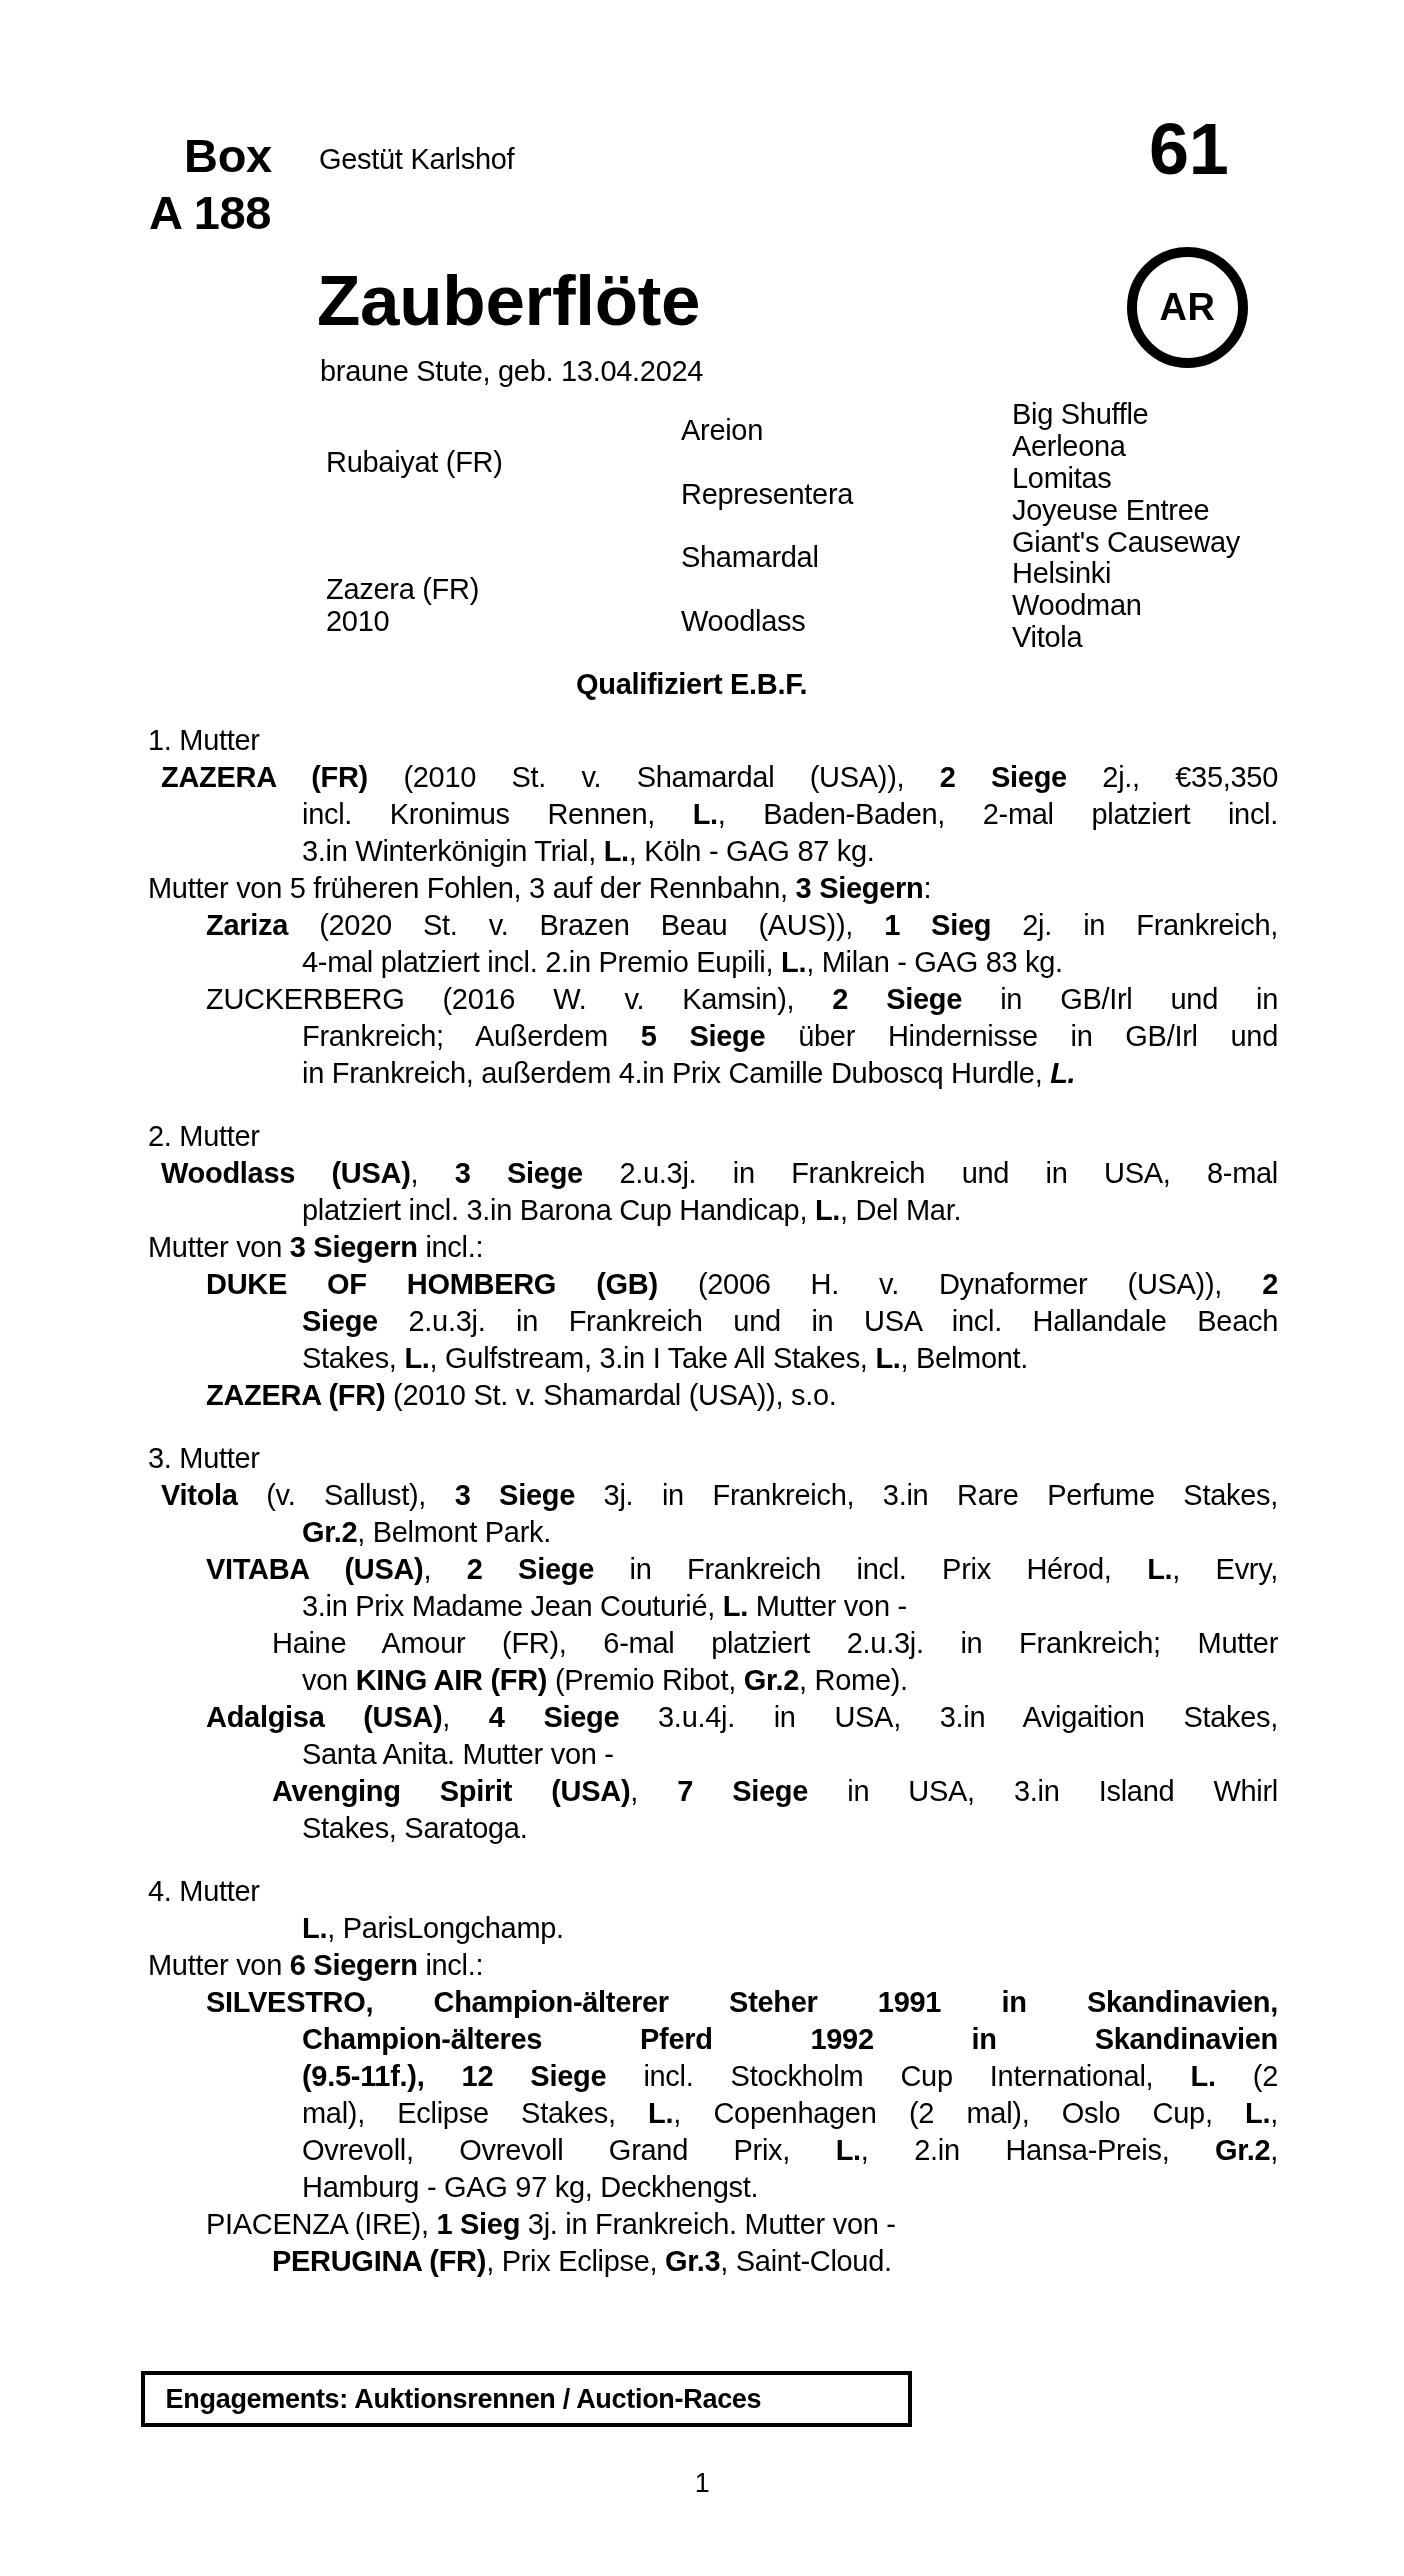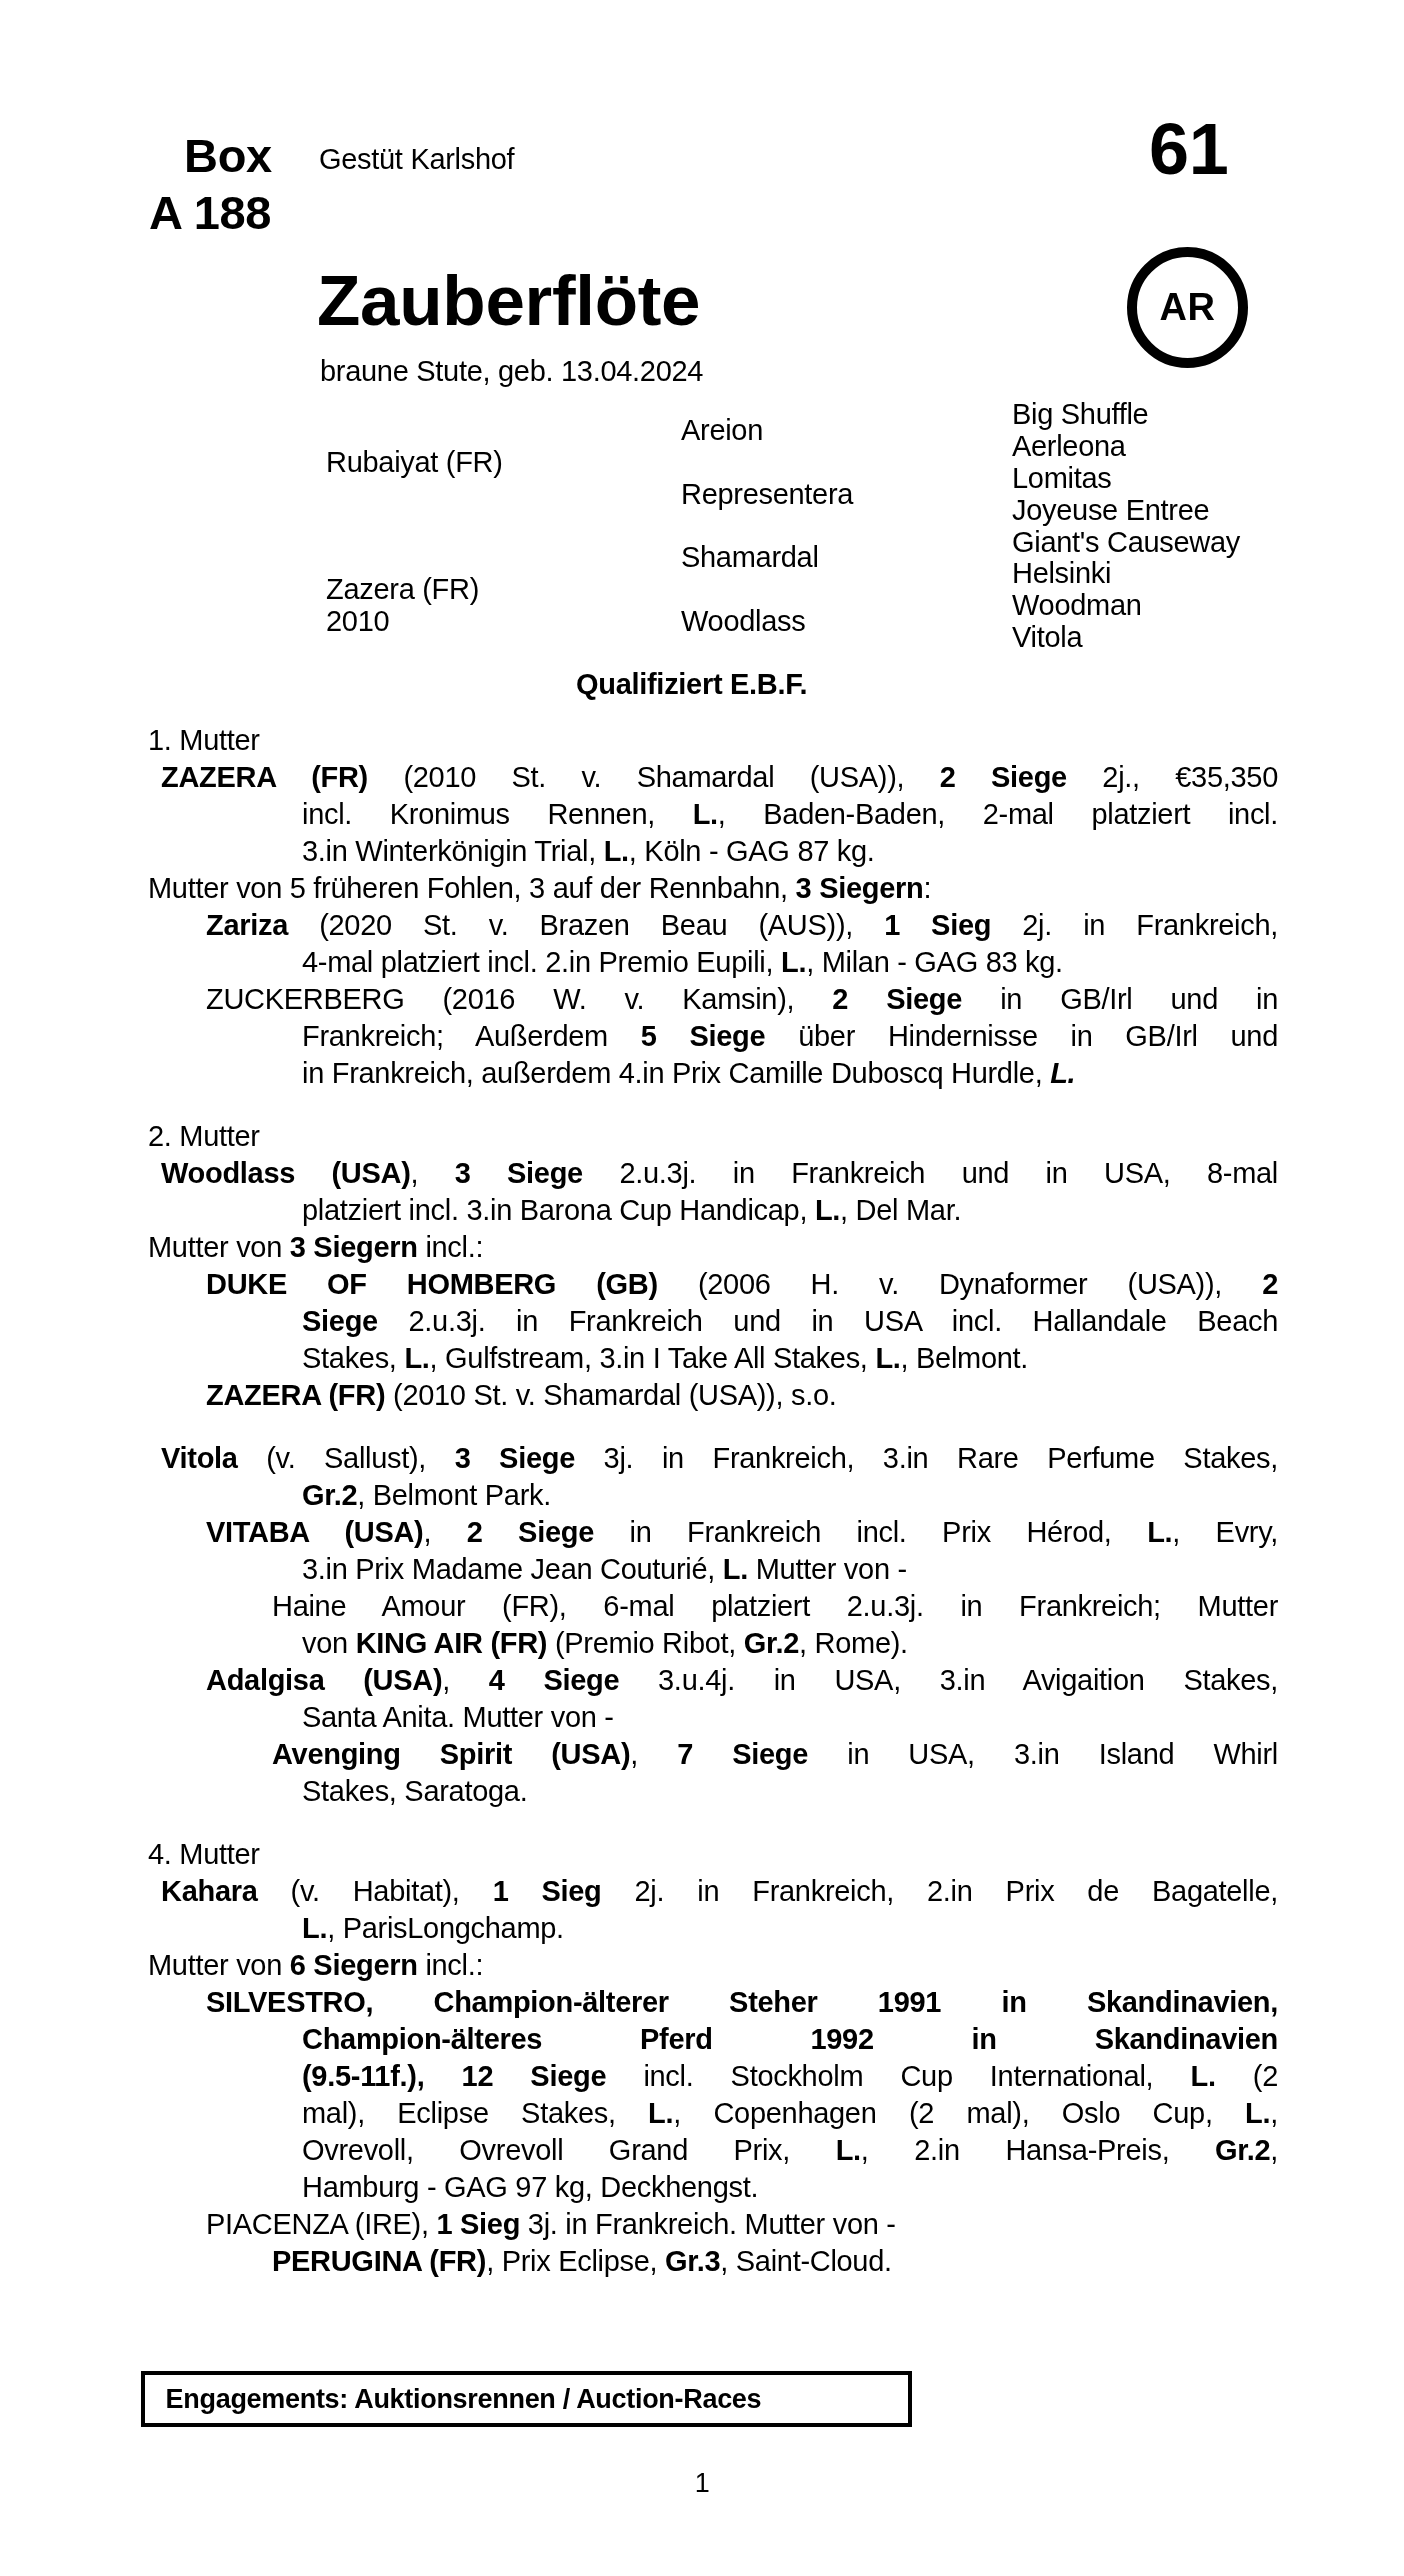--- a/index.html
+++ b/index.html
@@ -107,34 +107,34 @@
         <div class="line l0 head">2. Mutter</div>
         <div class="line l1 just"><span class="b">Woodlass (USA)</span><span>, </span><span class="b">3 Siege</span><span> 2.u.3j. in Frankreich und in USA, 8-mal</span></div>
         <div class="line l4"><span>platziert incl. 3.in Barona Cup Handicap, </span><span class="b">L.</span><span>, Del Mar.</span></div>
         <div class="line l0"><span>Mutter von </span><span class="b">3 Siegern</span><span> incl.:</span></div>
         <div class="line l2 just"><span class="b">DUKE OF HOMBERG (GB)</span><span> (2006 H. v. Dynaformer (USA)), </span><span class="b">2</span></div>
         <div class="line l4 just"><span class="b">Siege</span><span> 2.u.3j. in Frankreich und in USA incl. Hallandale Beach</span></div>
         <div class="line l4"><span>Stakes, </span><span class="b">L.</span><span>, Gulfstream, 3.in I Take All Stakes, </span><span class="b">L.</span><span>, Belmont.</span></div>
         <div class="line l2"><span class="b">ZAZERA (FR)</span><span> (2010 St. v. Shamardal (USA)), s.o.</span></div>
       </div>
       <div class="section">
+        <div class="line l0 head">3. Mutter</div>
         <div class="line l1 just"><span class="b">Vitola</span><span> (v. Sallust), </span><span class="b">3 Siege</span><span> 3j. in Frankreich, 3.in Rare Perfume Stakes,</span></div>
         <div class="line l4"><span class="b">Gr.2</span><span>, Belmont Park.</span></div>
         <div class="line l2 just"><span class="b">VITABA (USA)</span><span>, </span><span class="b">2 Siege</span><span> in Frankreich incl. Prix Hérod, </span><span class="b">L.</span><span>, Evry,</span></div>
         <div class="line l4"><span>3.in Prix Madame Jean Couturié, </span><span class="b">L.</span><span> Mutter von -</span></div>
         <div class="line l3 just"><span>Haine Amour (FR), 6-mal platziert 2.u.3j. in Frankreich; Mutter</span></div>
         <div class="line l4"><span>von </span><span class="b">KING AIR (FR)</span><span> (Premio Ribot, </span><span class="b">Gr.2</span><span>, Rome).</span></div>
         <div class="line l2 just"><span class="b">Adalgisa (USA)</span><span>, </span><span class="b">4 Siege</span><span> 3.u.4j. in USA, 3.in Avigaition Stakes,</span></div>
         <div class="line l4"><span>Santa Anita. Mutter von -</span></div>
         <div class="line l3 just"><span class="b">Avenging Spirit (USA)</span><span>, </span><span class="b">7 Siege</span><span> in USA, 3.in Island Whirl</span></div>
         <div class="line l4"><span>Stakes, Saratoga.</span></div>
       </div>
       <div class="section">
         <div class="line l0 head">4. Mutter</div>
-        <div class="line l1 just"><span class="b">Kahara</span><span> (v. Habitat), </span><span class="b">1 Sieg</span><span> 2j. in Frankreich, 2.in Prix de Bagatelle,</span></div>
         <div class="line l4"><span class="b">L.</span><span>, ParisLongchamp.</span></div>
         <div class="line l0"><span>Mutter von </span><span class="b">6 Siegern</span><span> incl.:</span></div>
         <div class="line l2 just"><span class="b">SILVESTRO, Champion-älterer Steher 1991 in Skandinavien,</span></div>
         <div class="line l4 just"><span class="b">Champion-älteres Pferd 1992 in Skandinavien</span></div>
         <div class="line l4 just"><span class="b">(9.5-11f.), 12 Siege</span><span> incl. Stockholm Cup International, </span><span class="b">L.</span><span> (2</span></div>
         <div class="line l4 just"><span>mal), Eclipse Stakes, </span><span class="b">L.</span><span>, Copenhagen (2 mal), Oslo Cup, </span><span class="b">L.</span><span>,</span></div>
         <div class="line l4 just"><span>Ovrevoll, Ovrevoll Grand Prix, </span><span class="b">L.</span><span>, 2.in Hansa-Preis, </span><span class="b">Gr.2</span><span>,</span></div>
         <div class="line l4"><span>Hamburg - GAG 97 kg, Deckhengst.</span></div>
         <div class="line l2"><span>PIACENZA (IRE), </span><span class="b">1 Sieg</span><span> 3j. in Frankreich. Mutter von -</span></div>
         <div class="line l3"><span class="b">PERUGINA (FR)</span><span>, Prix Eclipse, </span><span class="b">Gr.3</span><span>, Saint-Cloud.</span></div>

